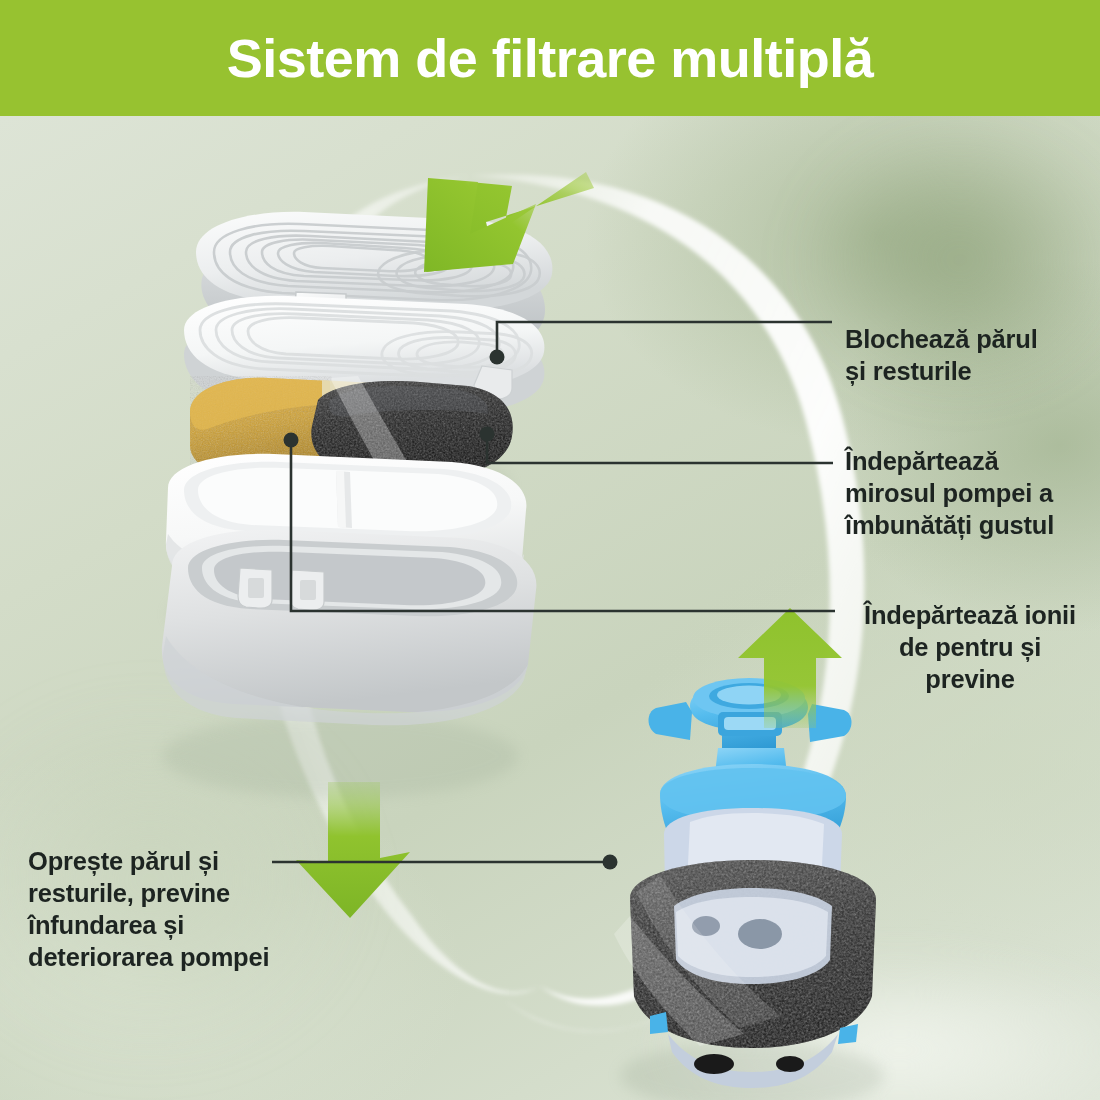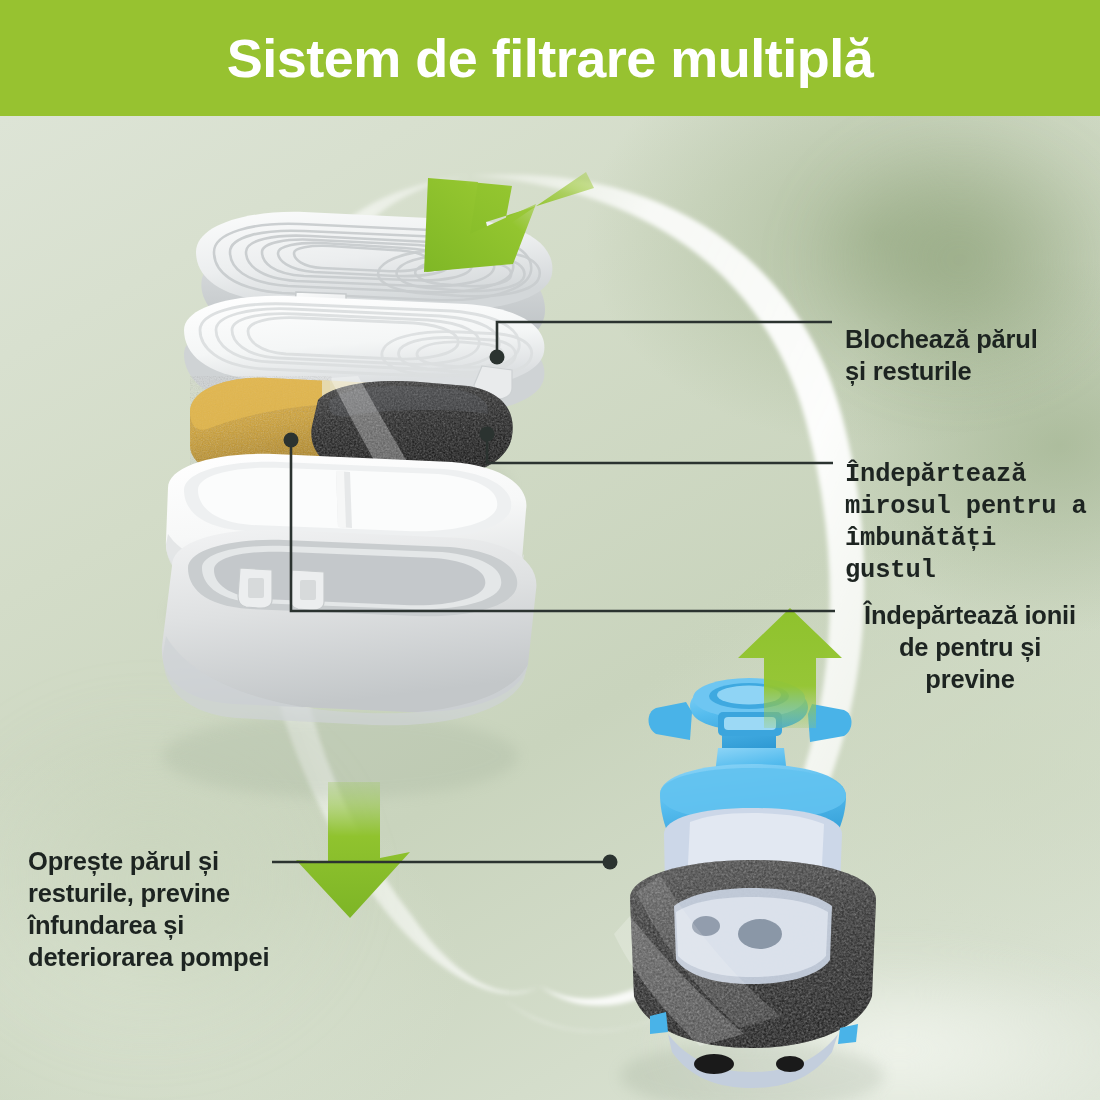--- a/index.html
+++ b/index.html
@@ -67,21 +67,21 @@
     position:absolute;z-index:32;
     color:#1d2421;
     font-family:"Liberation Sans", sans-serif;
     font-weight:bold;
     font-size:25.5px;
     line-height:1.26;
     letter-spacing:-0.2px;
     margin-top:29px;
   }
   .c1{left:845px;top:294px;width:250px;}
-  .c2{left:845px;top:430px;width:252px;font-family:Liberation Mono, monospace;}
+  .c2{left:845px;top:416px;width:252px;}
   .c3{left:845px;top:570px;width:250px;text-align:center;}
   .c4{left:28px;top:816px;width:275px;}
 </style>
 </head>
 <body>
 
 <div id="stage">
 
   <div class="bg"></div>
   <div class="bg-blur1"></div>
@@ -441,21 +441,21 @@
     <div class="header-title">Sistem de filtrare multiplă</div>
   </div>
 
   <div class="callout c1">
     <div>Blochează părul</div>
     <div>și resturile</div>
   </div>
 
   <div class="callout c2">
     <div>Îndepărtează</div>
-    <div>mirosul pentru a</div>
+    <div>mirosul pompei a</div>
     <div>îmbunătăți gustul</div>
   </div>
 
   <div class="callout c3">
     <div>Îndepărtează ionii</div>
     <div>de pentru și</div>
     <div>previne</div>
   </div>
 
   <div class="callout c4">

